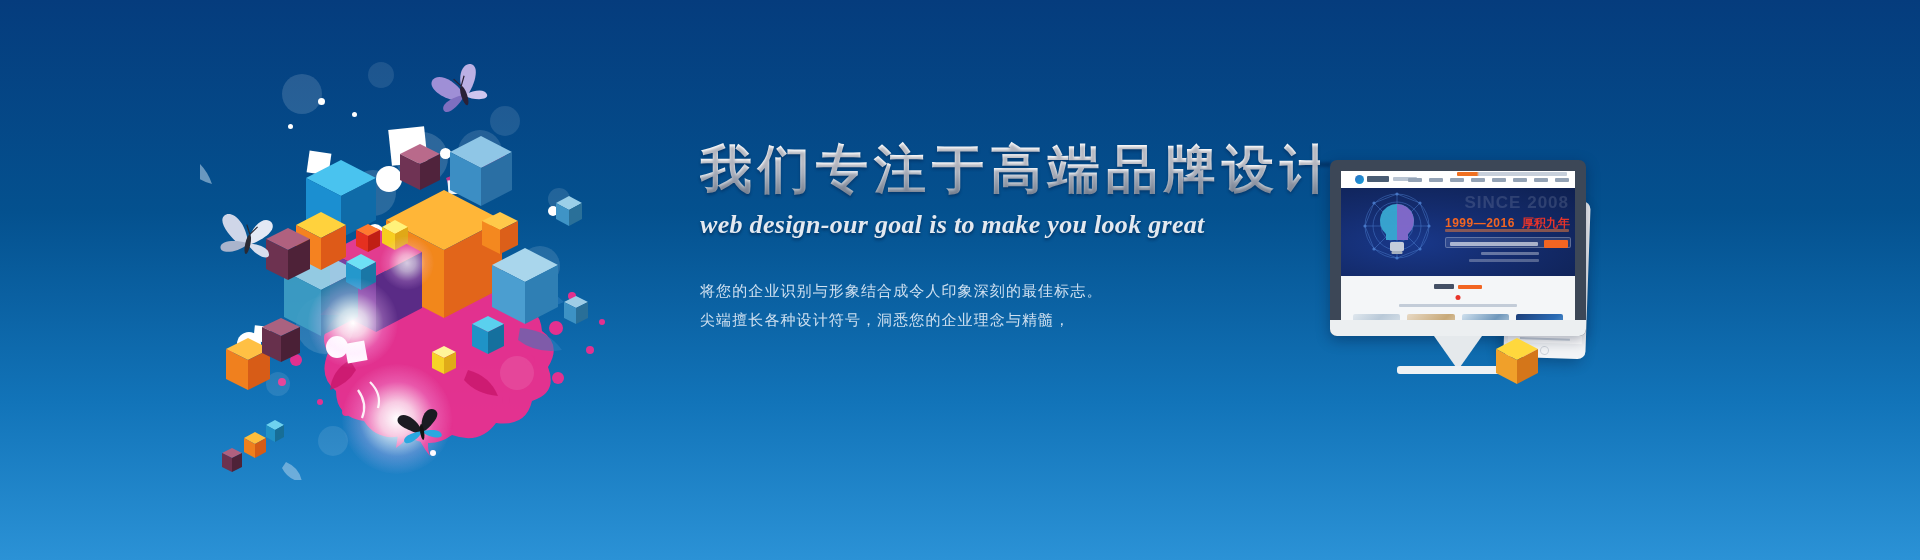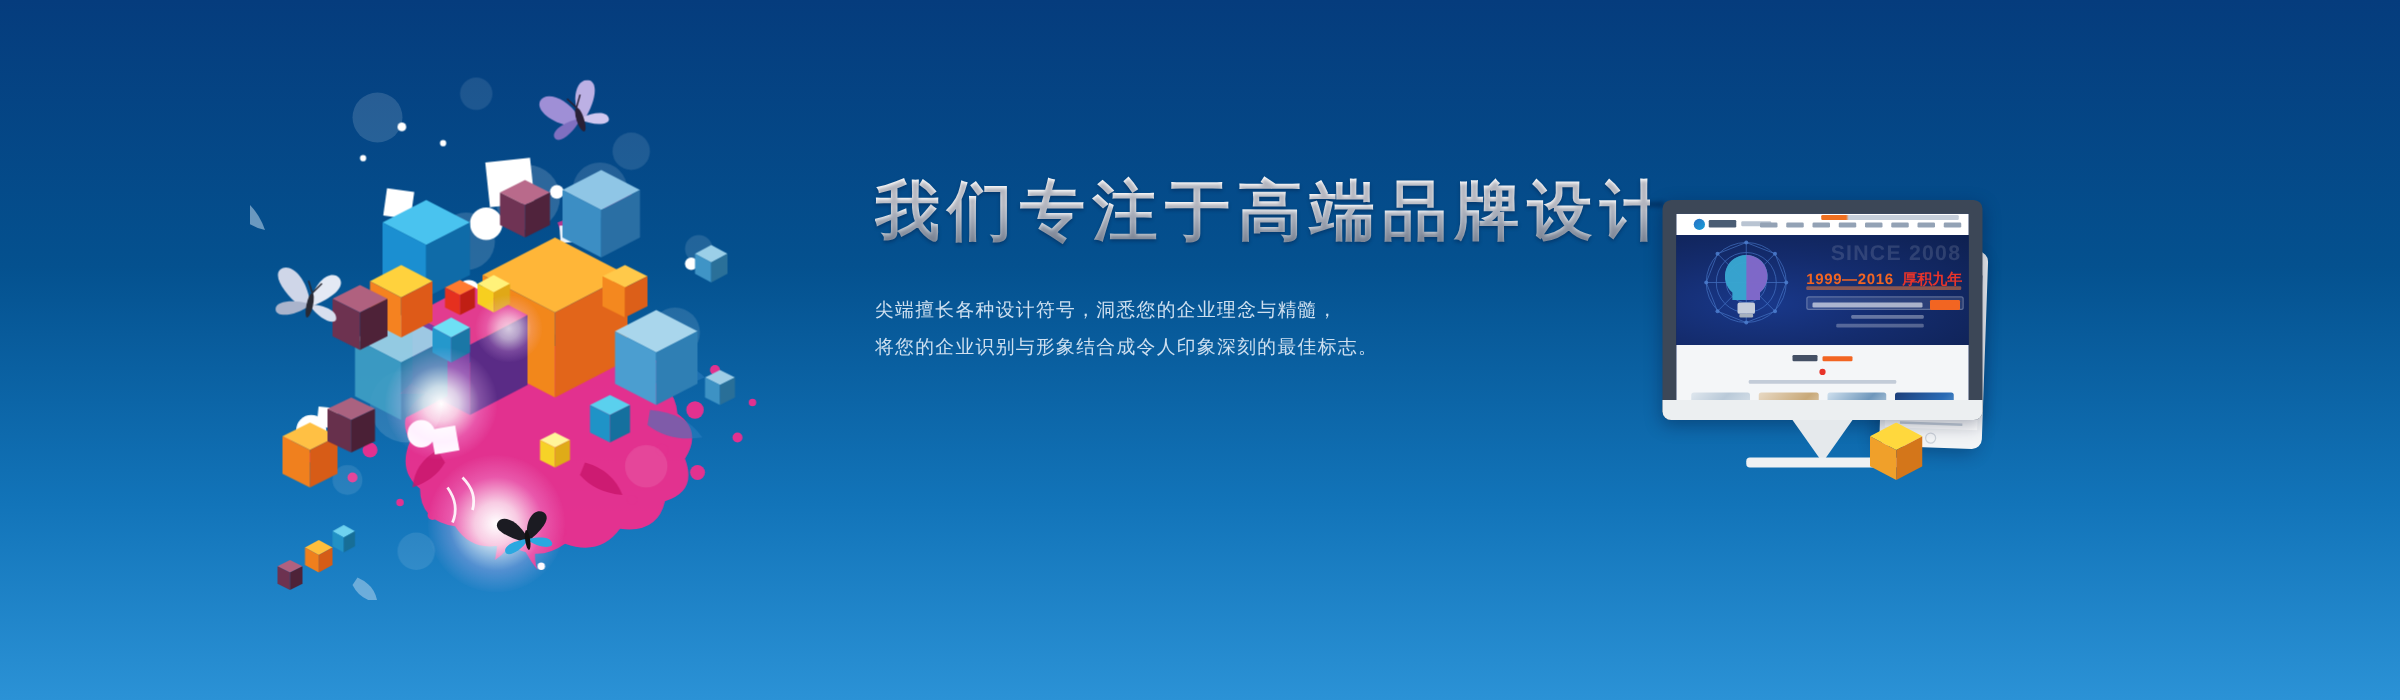--- a/index.html
+++ b/index.html
@@ -463,23 +463,24 @@
         <path d="M158 330 q10 14 4 28"></path>
         <path d="M170 322 q12 12 8 26"></path>
       </g>
       <path d="M-10 96 q16 10 22 28 q-18-4-26-20z" fill="#cfe3f3" opacity=".5"></path>
       <path d="M86 402 q14 6 16 20 q-14-2-20-14z" fill="#cfe3f3" opacity=".45"></path>
     </svg>
   </div>
 
   <div class="copy">
     <h1 class="headline">我们专注于高端品牌设计</h1>
+    <div class="subhead">web design-our goal is to make you look great</div>
     <div class="body-copy">
+      <p>将您的企业识别与形象结合成令人印象深刻的最佳标志。</p>
       <p>尖端擅长各种设计符号，洞悉您的企业理念与精髓，</p>
-      <p>将您的企业识别与形象结合成令人印象深刻的最佳标志。</p>
     </div>
   </div>
 
   <div class="mock">
 
     <div class="tablet">
       <div class="tb-cam"></div>
       <div class="tb-home"></div>
       <div class="tb-screen">
         <div class="tb-nav">

